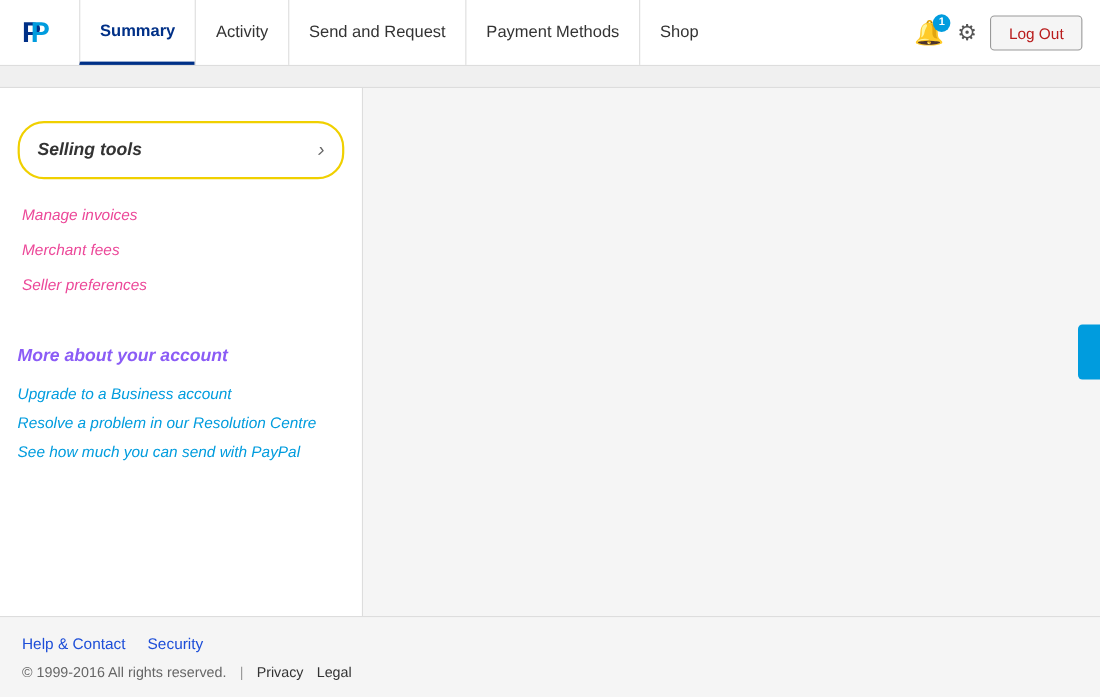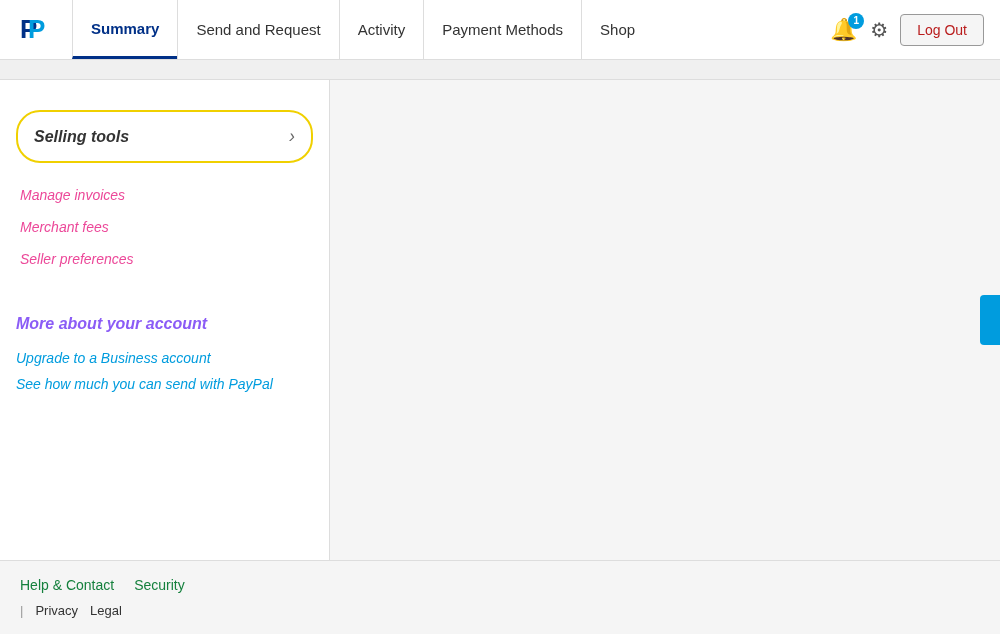--- a/index.html
+++ b/index.html
@@ -178,21 +178,21 @@
       background: #f5f5f5;
       border-top: 1px solid #ddd;
       padding: 16px 20px 10px 20px;
     }
     .footer-links {
       display: flex;
       gap: 20px;
       margin-bottom: 10px;
     }
     .footer-link {
-      color: #15803d;
+      color: #1d4ed8;
       text-decoration: none;
       font-size: 14px;
       cursor: pointer;
     }
     .footer-bottom {
       display: flex;
       align-items: center;
       gap: 12px;
       font-size: 13px;
       color: #666;
@@ -213,22 +213,22 @@
   <a class="logo-area" href="#">
     <svg class="logo-pp" viewBox="0 0 36 36" xmlns="http://www.w3.org/2000/svg">
       <rect width="36" height="36" rx="4" fill="#fff"></rect>
 
       <text x="4" y="26" font-size="26" font-weight="bold" font-family="Arial" fill="#003087">P</text>
       <text x="12" y="26" font-size="26" font-weight="bold" font-family="Arial" fill="#009cde">P</text>
     </svg>
   </a>
   <nav class="nav-links">
     <a class="nav-item active">Summary</a>
+    <a class="nav-item">Activity</a>
     <a class="nav-item">Send and Request</a>
-    <a class="nav-item">Activity</a>
     <a class="nav-item">Payment Methods</a>
     <a class="nav-item">Shop</a>
   </nav>
   <div class="nav-right">
     <div class="bell-wrap">
       <span class="bell-icon">🔔</span>
       <span class="bell-badge">1</span>
     </div>
     <span class="gear-icon">⚙</span>
     <button class="logout-btn">Log Out</button>
@@ -244,32 +244,34 @@
       <span class="selling-tools-label">Selling tools</span>
       <span class="chevron-right">›</span>
     </div>
     <a class="sidebar-link">Manage invoices</a>
     <a class="sidebar-link">Merchant fees</a>
     <a class="sidebar-link">Seller preferences</a>
 
     <div class="more-about">
       <div class="more-about-title">More about your account</div>
       <a class="more-about-link">Upgrade to a Business account</a>
+      <a class="more-about-link">Resolve a problem in our Resolution Centre</a>
       <a class="more-about-link">See how much you can send with PayPal</a>
     </div>
   </aside>
 
   <main class="content">
     <div class="side-handle"></div>
   </main>
 </div>
 
 <footer class="footer">
   <div class="footer-links">
     <a class="footer-link">Help &amp; Contact</a>
     <a class="footer-link">Security</a>
   </div>
   <div class="footer-bottom">
+    <span>© 1999-2016 All rights reserved.</span>
     <span class="footer-divider">|</span>
     <a class="footer-bottom-link">Privacy</a>
     <a class="footer-bottom-link">Legal</a>
   </div>
 </footer>
 
 </body></html>

